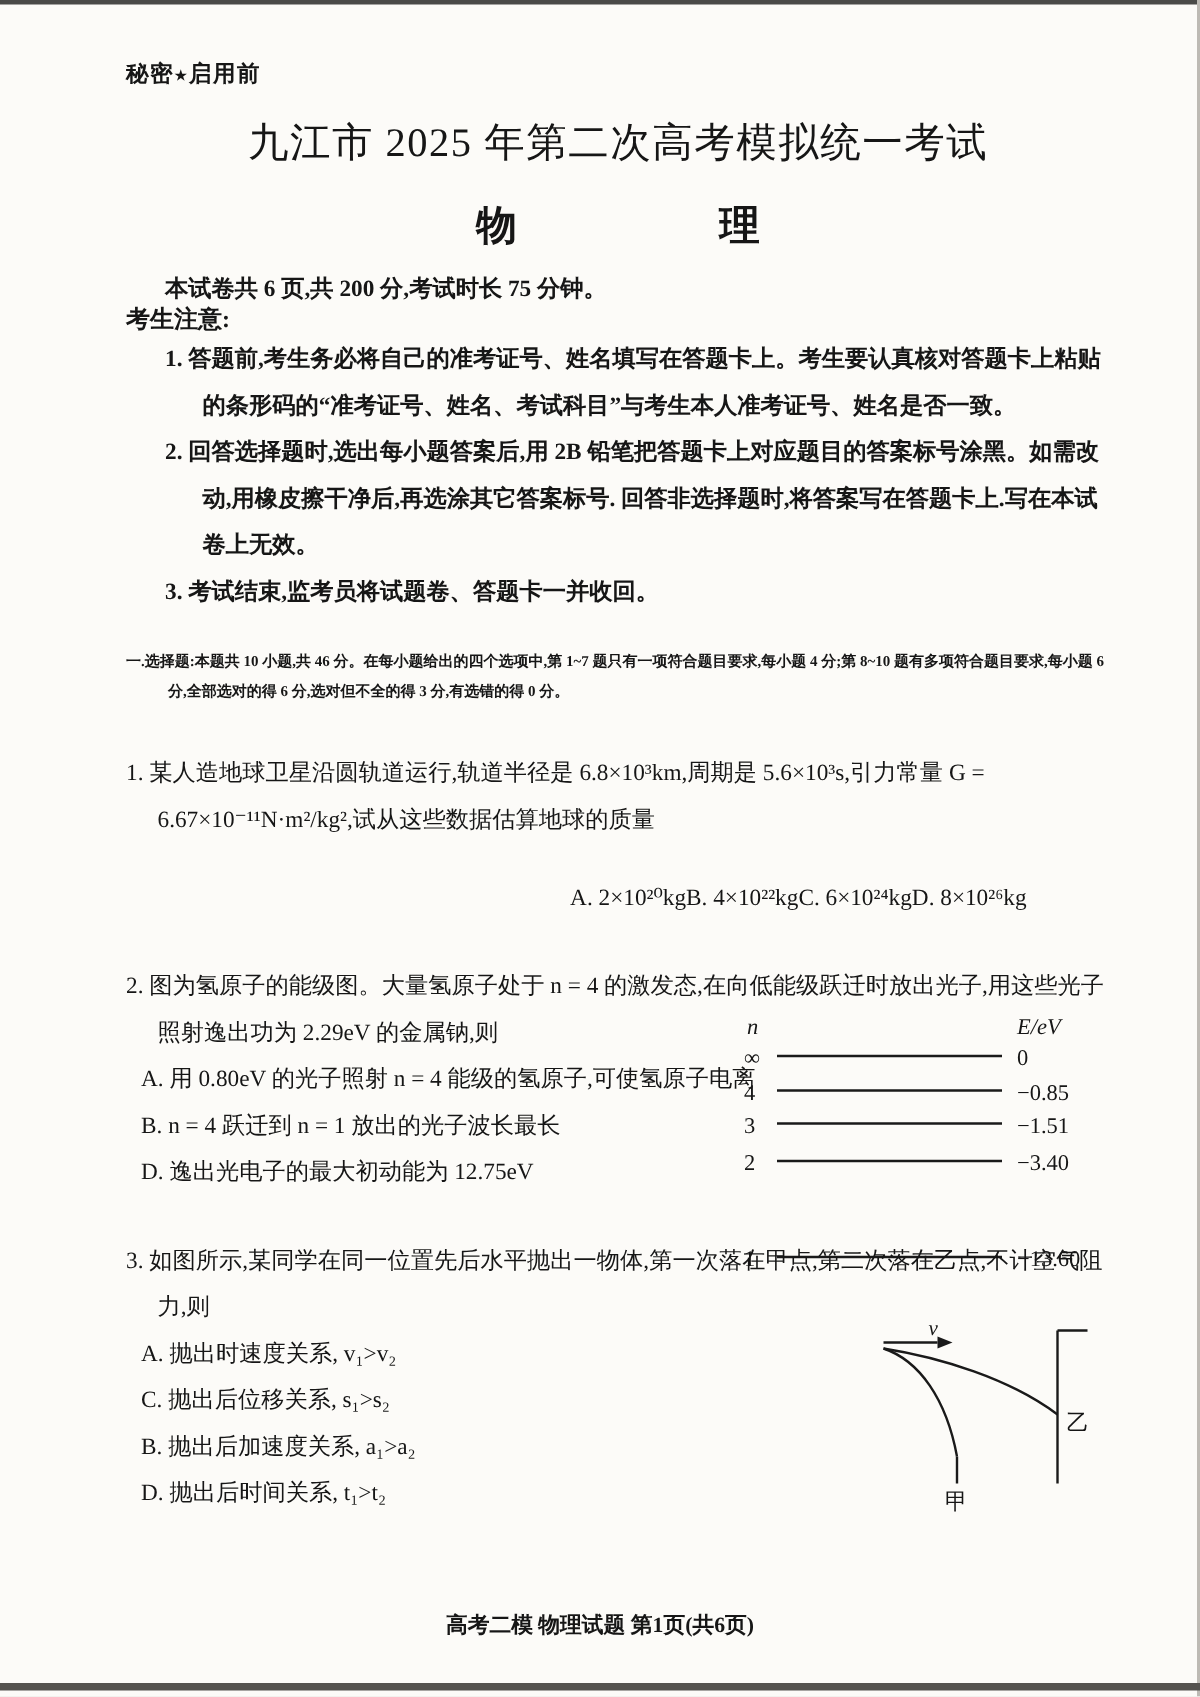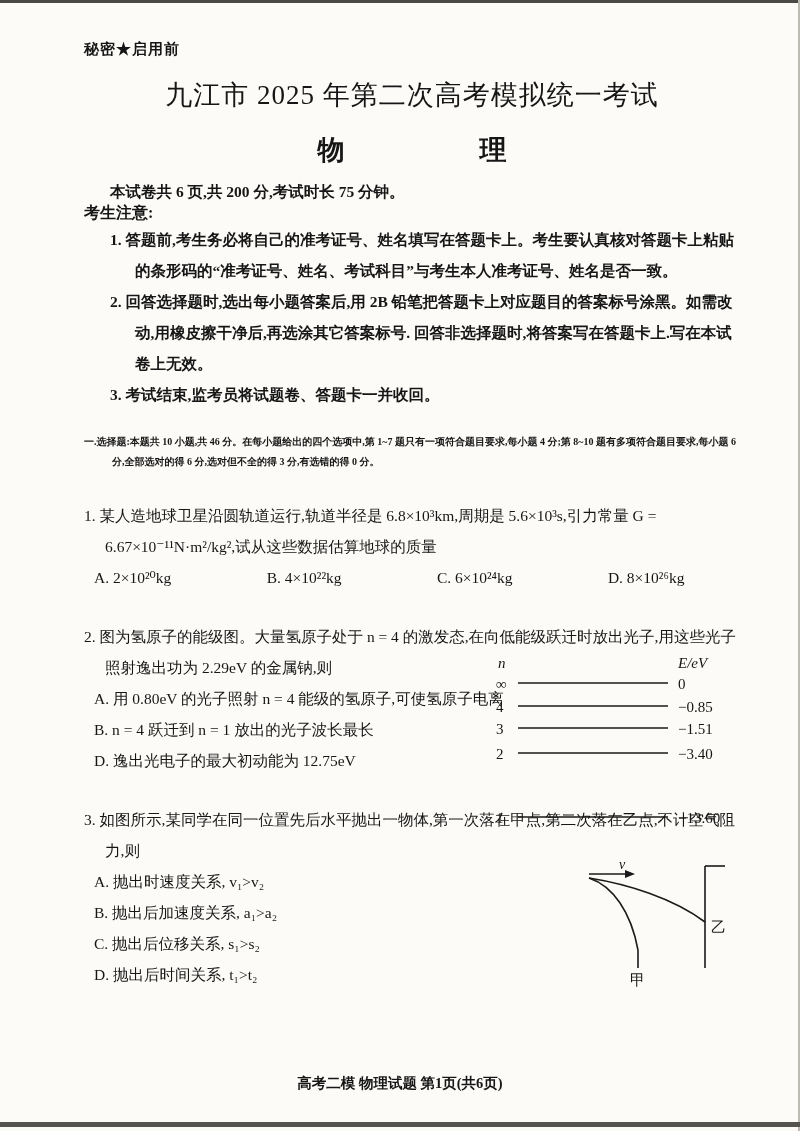--- a/index.html
+++ b/index.html
@@ -12,31 +12,31 @@
     width:800px;height:1131px;
     margin:0 auto;
     background:#fcfbf8;
     color:#161616;
     overflow:hidden;
   }
   .scan-top{position:absolute;top:0;left:0;right:0;height:3px;background:#4a4a48;}
   .scan-bottom{position:absolute;bottom:4px;left:0;right:0;height:5px;background:#55534f;}
   .scan-right{position:absolute;top:0;bottom:0;right:0;width:2px;background:#bdbab4;}
   .content{position:absolute;top:40px;left:84px;width:656px;}
-  .classification{font-weight:bold;font-size:15px;letter-spacing:1px;}
+  .classification{font-weight:bold;font-size:15px;letter-spacing:1px;font-family:Liberation Mono, monospace;}
   .title{margin-top:18px;text-align:center;font-size:27px;font-weight:normal;letter-spacing:1px;}
   .subject{margin-top:19px;text-align:center;font-size:27px;font-weight:bold;}
   .exam-info{margin:14px 0 0 26px;font-weight:bold;font-size:15.5px;}
   .notice-heading{font-weight:bold;font-size:16px;}
   .notices{margin-left:26px;font-weight:bold;font-size:15.5px;}
   .notices .notice{padding-left:25px;text-indent:-25px;line-height:2;}
   .section-heading{margin-top:22px;font-weight:bold;font-size:10px;line-height:2;padding-left:28px;text-indent:-28px;}
   .question{position:relative;font-size:15.5px;line-height:2;margin-top:4px;}
   .stem{padding-left:21px;text-indent:-21px;margin-top:28px;}
-  .q1-options{display:flex;width:90%;margin-left:10px;justify-content:space-between;}
+  .q1-options{display:flex;width:90%;margin-left:10px;justify-content:flex-end;margin-top:21px;}
   .opt{margin-left:10px;padding-left:24px;text-indent:-24px;}
   .q2 .opt{max-width:405px;}
   .q3 .opt{max-width:440px;}
   .q2-diagram{position:absolute;right:0;top:32px;width:250px;height:186px;}
   .q3-diagram{position:absolute;right:0;top:56px;width:165px;height:132px;}
   svg text{font-family:"Liberation Serif","DejaVu Serif",serif;fill:#161616;}
   .footer{position:absolute;bottom:38px;left:0;right:0;text-align:center;font-weight:bold;font-size:14.5px;}
 </style>
 </head>
 <body>
@@ -125,21 +125,21 @@
           <path d="M14,18 C 52,24 98,38 130,62" fill="none" stroke="#1a1a1a" stroke-width="1.6"></path>
           <line x1="130" y1="6" x2="130" y2="108" stroke="#1a1a1a" stroke-width="1.6"></line>
           <line x1="130" y1="6" x2="150" y2="6" stroke="#1a1a1a" stroke-width="1.6"></line>
           <line x1="63" y1="90" x2="63" y2="108" stroke="#1a1a1a" stroke-width="1.6"></line>
           <text x="55" y="125" font-size="15">甲</text>
           <text x="136" y="72" font-size="15">乙</text>
         </svg>
       </div>
       <div class="stem">3. 如图所示,某同学在同一位置先后水平抛出一物体,第一次落在甲点,第二次落在乙点,不计空气阻力,则</div>
       <div class="opt">A. 抛出时速度关系, v₁&gt;v₂</div>
+      <div class="opt">C. 抛出后位移关系, s₁&gt;s₂</div>
       <div class="opt">B. 抛出后加速度关系, a₁&gt;a₂</div>
-      <div class="opt">C. 抛出后位移关系, s₁&gt;s₂</div>
       <div class="opt">D. 抛出后时间关系, t₁&gt;t₂</div>
     </div>
 
   </div>
 
   <div class="footer">高考二模 物理试题 第1页(共6页)</div>
 </div>
 
 </body></html>

